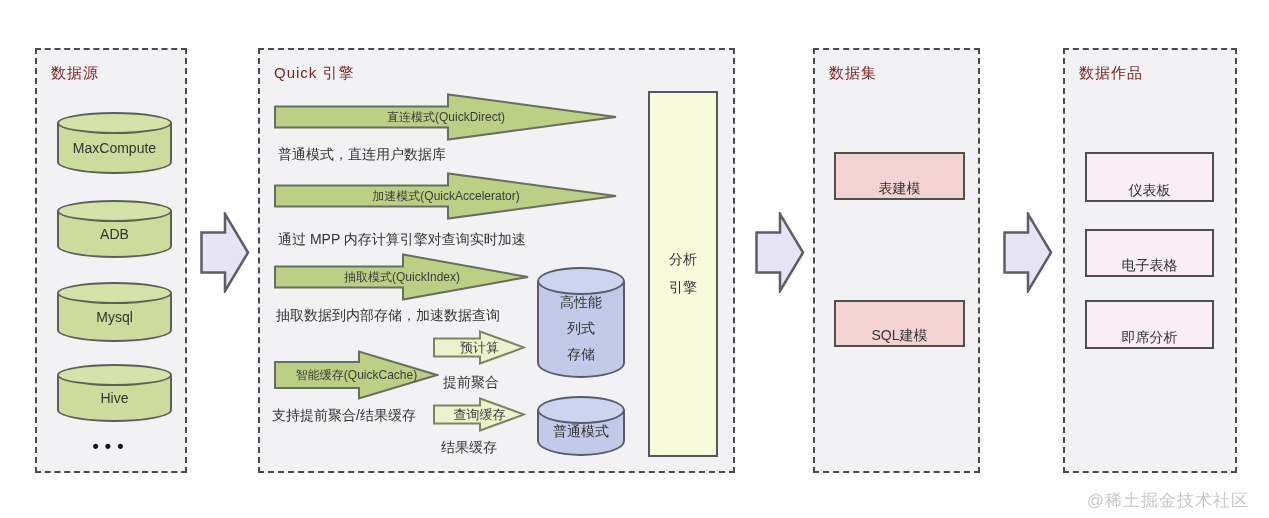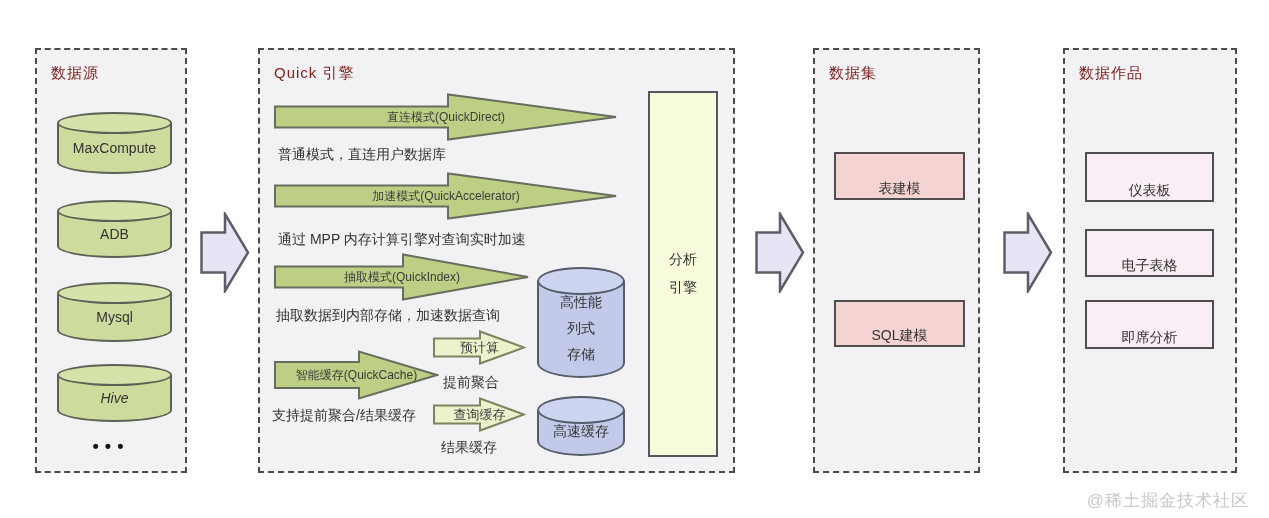--- a/index.html
+++ b/index.html
@@ -65,21 +65,21 @@
     </div>
 
     <div class="cyl cyl-green" style="left:20px; top:150px; width:115px; height:58px;">
       <div class="cyl-body"></div>
       <div class="cyl-top"></div>
       <div class="cyl-label">
           <span>ADB</span>
         </div>
     </div>
 
-    <div class="cyl cyl-green" style="left:20px; top:314px; width:115px; height:58px;font-style:italic;">
+    <div class="cyl cyl-green" style="left:20px; top:314px; width:115px; height:58px;">
       <div class="cyl-body"></div>
       <div class="cyl-top"></div>
       <div class="cyl-label">
           <span>Hive</span>
         </div>
     </div>
 
     <div class="more-dots" style="top:386px;">•••</div>
   </div>
 
@@ -147,21 +147,21 @@
         <span>高性能</span>
         <span>列式</span>
         <span>存储</span>
       </div>
     </div>
 
     <div class="cyl cyl-blue" style="left:277px; top:346px; width:88px; height:60px;">
       <div class="cyl-body"></div>
       <div class="cyl-top"></div>
       <div class="cyl-label">
-        <span>高速缓存</span>
+        <span>普通模式</span>
       </div>
     </div>
 
     <div class="analysis-box" style="left:388px; top:41px; width:70px; height:366px;">
       <span>分析</span>
       <span>引擎</span>
     </div>
   </div>
 
   <div class="arrow-wrap" style="left:755px; top:212px; width:50px; height:81px;">

